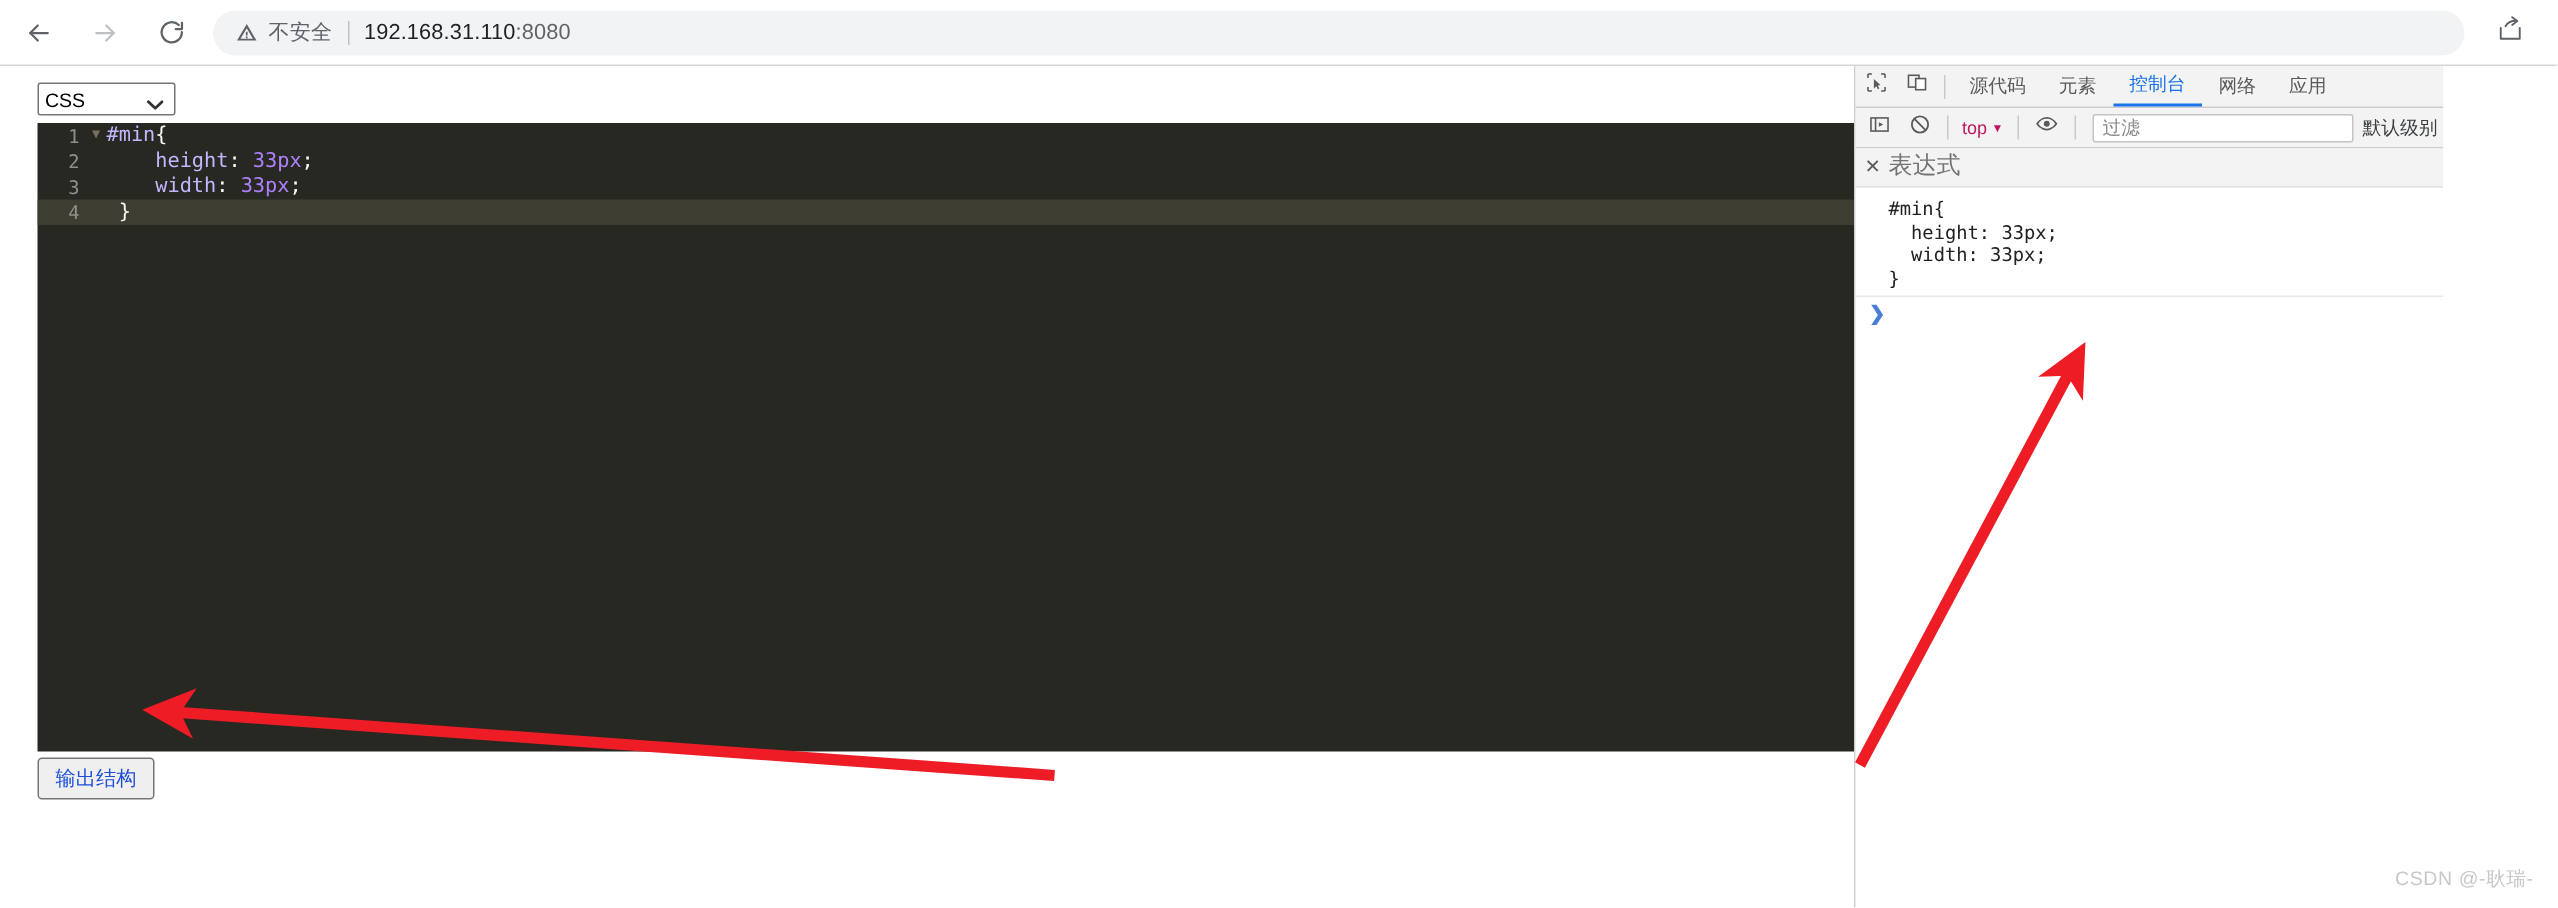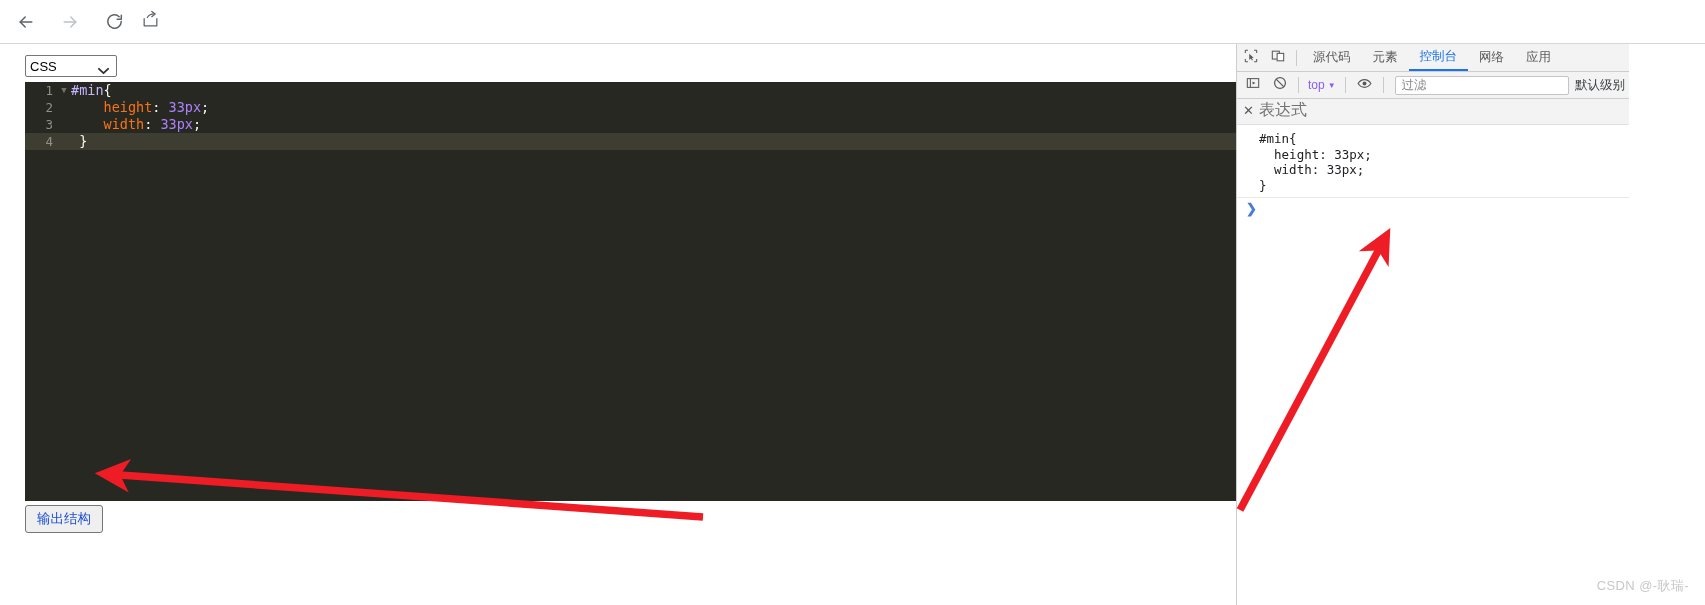--- a/index.html
+++ b/index.html
@@ -162,21 +162,21 @@
     width: 14px;
     flex: none;
     text-align: center;
     color: #75715e;
     font-size: 9px;
     line-height: 17px;
   }
   .ed-code { flex: 1; }
   .tok-sel   { color: #c4b5fd; }
   .tok-brace { color: #f8f8f2; }
-  .tok-prop  { color: #f97316; }
+  .tok-prop  { color: #c4b5fd; }
   .tok-punct { color: #f8f8f2; }
   .tok-num   { color: #ae81ff; }
 
   
   .out-btn {
     position: absolute;
     left: 9px;
     top: 461px;
     min-width: 78px;
     height: 28px;
@@ -245,21 +245,21 @@
     height: 27px;
     background: #f3f3f3;
     border-bottom: 1px solid #cdcdcd;
     display: flex;
     align-items: center;
     box-sizing: border-box;
     padding-left: 2px;
   }
   .dt-ctx {
     font-size: 12px;
-    color: #8b5cf6;
+    color: #be185d;
     display: flex;
     align-items: center;
     gap: 3px;
     padding: 0 4px;
     flex: none;
     white-space: nowrap;
   }
   .dt-filter {
     flex: 1;
     min-width: 0;
@@ -394,20 +394,30 @@
 
     <div class="nav-btn">
       <span>
         <svg width="19" height="19" viewBox="0 0 24 24" fill="none" stroke="currentColor" stroke-width="1.9" stroke-linecap="round" stroke-linejoin="round">
           <path d="M20.5 12a8.5 8.5 0 1 1-2.6-6.1"></path>
           <path d="M20.6 4.1v5.2h-5.2"></path>
         </svg>
       </span>
     </div>
 
+    <div class="omnibox">
+      <span class="omni-warn-icon">
+        <svg width="15" height="15" viewBox="0 0 24 24" fill="currentColor">
+          <path d="M12 3.2 1.6 20.8h20.8L12 3.2zm0 4.6 6.6 11.2H5.4L12 7.8zm-.9 3.6v4h1.8v-4h-1.8zm0 5.2v1.8h1.8v-1.8h-1.8z"></path>
+        </svg>
+      </span>
+      <span class="omni-warn-text">不安全</span>
+      <span class="omni-sep"></span>
+      <span class="omni-url"><span>192.168.31.110</span><span class="dim">:8080</span></span>
+    </div>
 
     <div class="share-btn">
       <span>
         <svg width="19" height="19" viewBox="0 0 24 24" fill="none" stroke="currentColor" stroke-width="1.6" stroke-linecap="round" stroke-linejoin="round">
           <path d="M4 11v9h16v-9"></path>
           <path d="M8 9.5c2.2-4 6.4-4.6 9-4.6"></path>
           <path d="M13.6 1.8 18 5.1l-4.4 3.3"></path>
         </svg>
       </span>
     </div>

